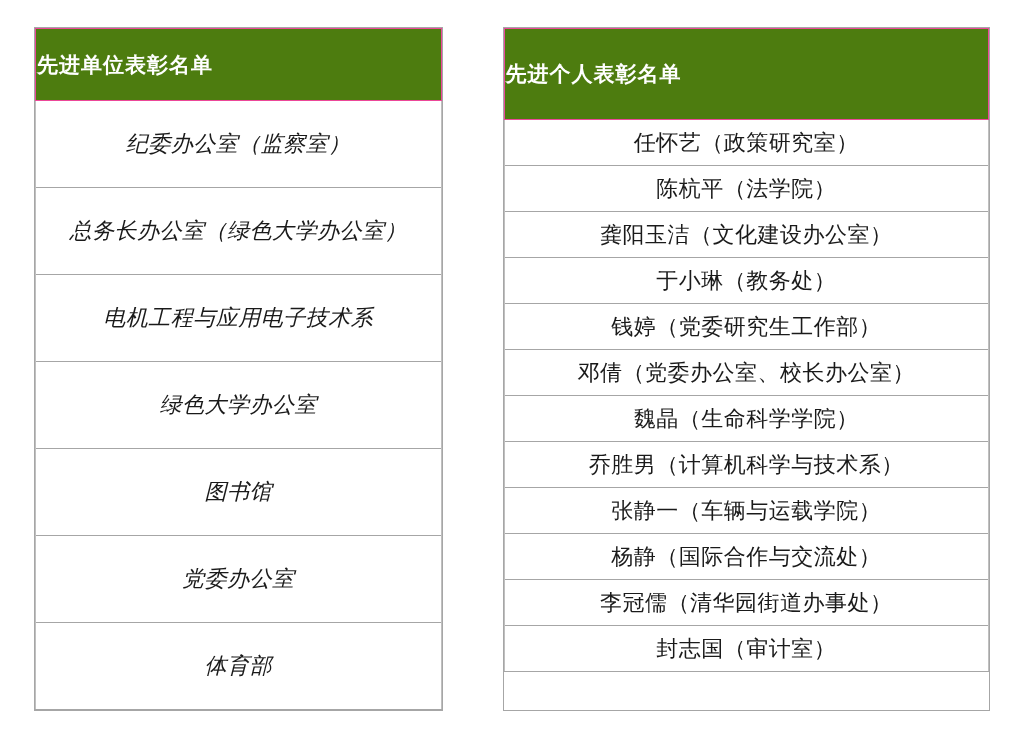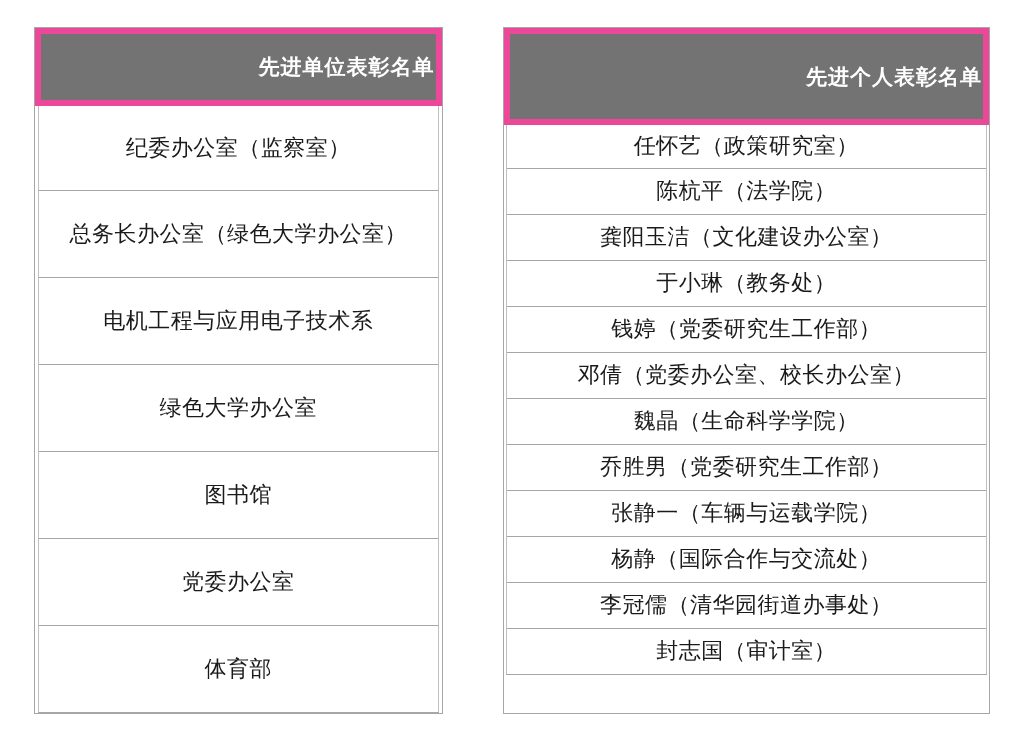--- a/index.html
+++ b/index.html
@@ -27,42 +27,42 @@
     background: #ffffff;
   }
   .table-units { width: 419px; }
   .table-people { width: 500px; }
 
   table {
     border-collapse: collapse;
     width: 100%;
   }
   .hdr-cell {
-    background: #737373;
+    background: #4d7c0f;
     color: #ffffff;
     font-weight: bold;
-    text-align: right;
+    text-align: left;
     font-size: 21px;
     letter-spacing: 1px;
-    border: 6px solid #ec4899;
+    border: 1px solid #ec4899;
     font-family: "Liberation Sans", "DejaVu Sans", sans-serif;
   }
   .table-units .hdr-cell { height: 72px; }
   .table-people .hdr-cell { height: 91px; }
 
   .body-cell {
     text-align: center;
     font-size: 22px;
     color: #1a1a1a;
     border-top: 1px solid #a6a6a6;
     border-left: 1px solid #bfbfbf;
     border-right: 1px solid #bfbfbf;
     letter-spacing: 0.5px;
   }
-  .table-units .body-cell { height: 87px; }
+  .table-units .body-cell { height: 87px; font-style: italic; }
   .table-people .body-cell { height: 46px; }
 
   .table-units tr:last-child .body-cell,
   .table-people tr:last-child .body-cell {
     border-bottom: 1px solid #a6a6a6;
   }
 </style>
 </head>
 <body>
 
@@ -125,21 +125,21 @@
           <tr>
               <td class="body-cell">钱婷（党委研究生工作部）</td>
             </tr>
           <tr>
               <td class="body-cell">邓倩（党委办公室、校长办公室）</td>
             </tr>
           <tr>
               <td class="body-cell">魏晶（生命科学学院）</td>
             </tr>
           <tr>
-              <td class="body-cell">乔胜男（党委研究生工作部）</td>
+              <td class="body-cell">乔胜男（计算机科学与技术系）</td>
             </tr>
           <tr>
               <td class="body-cell">张静一（车辆与运载学院）</td>
             </tr>
           <tr>
               <td class="body-cell">杨静（国际合作与交流处）</td>
             </tr>
           <tr>
               <td class="body-cell">李冠儒（清华园街道办事处）</td>
             </tr>

